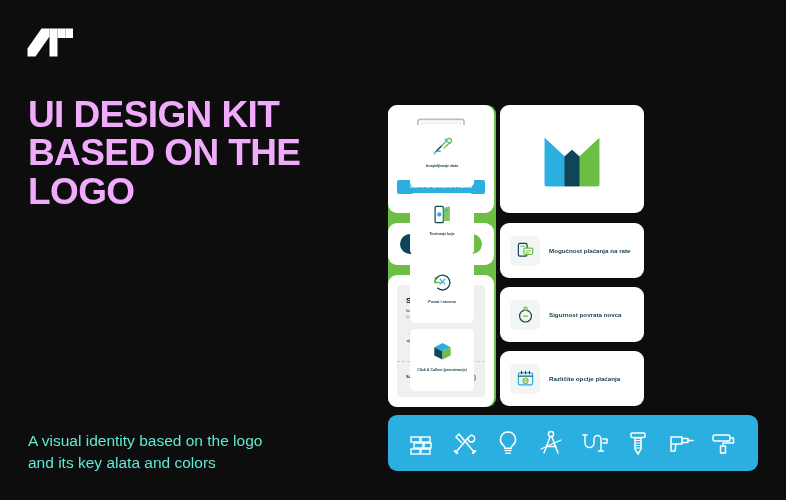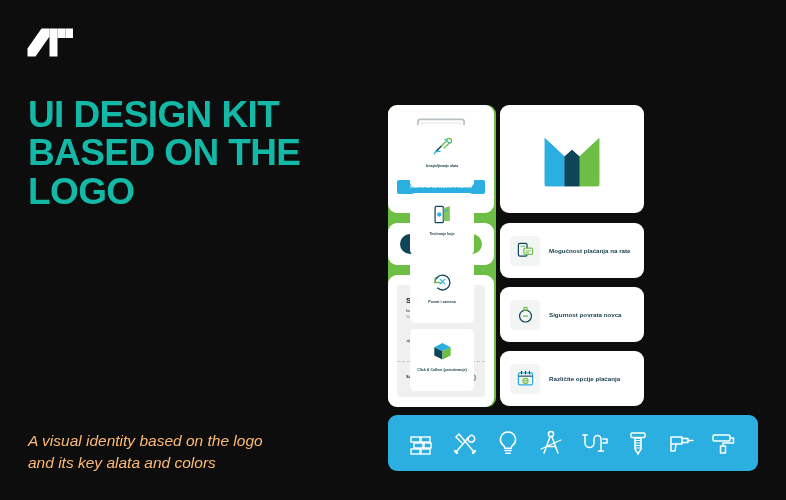--- a/index.html
+++ b/index.html
@@ -9,27 +9,27 @@
     font-family:"Liberation Sans", sans-serif;
     overflow:hidden;
     position:relative;
   }
 
   
   .logo-mark { position:absolute; left:26px; top:27px; width:48px; height:30px; }
 
   .headline {
     position:absolute; left:28px; top:96px; width:330px;
-    color:#14b8a6; font-size:37px; line-height:1.04;
+    color:#f0abfc; font-size:37px; line-height:1.04;
     font-weight:700; letter-spacing:-0.6px; text-transform:uppercase;
   }
 
   .subline {
     position:absolute; left:28px; top:430px; width:330px;
-    color:#fdba74; font-size:15.5px; line-height:1.45; font-weight:400;font-style:italic;
+    color:#5eead4; font-size:15.5px; line-height:1.45; font-weight:400;
   }
   .subline span { display:block; }
 
   
   .board { position:absolute; left:388px; top:105px; width:370px; height:302px; }
 
   .card { background:#ffffff; border-radius:9px; position:absolute; }
 
   
   .c-prep   { left:0;   top:0;   width:106px; height:108px; }

